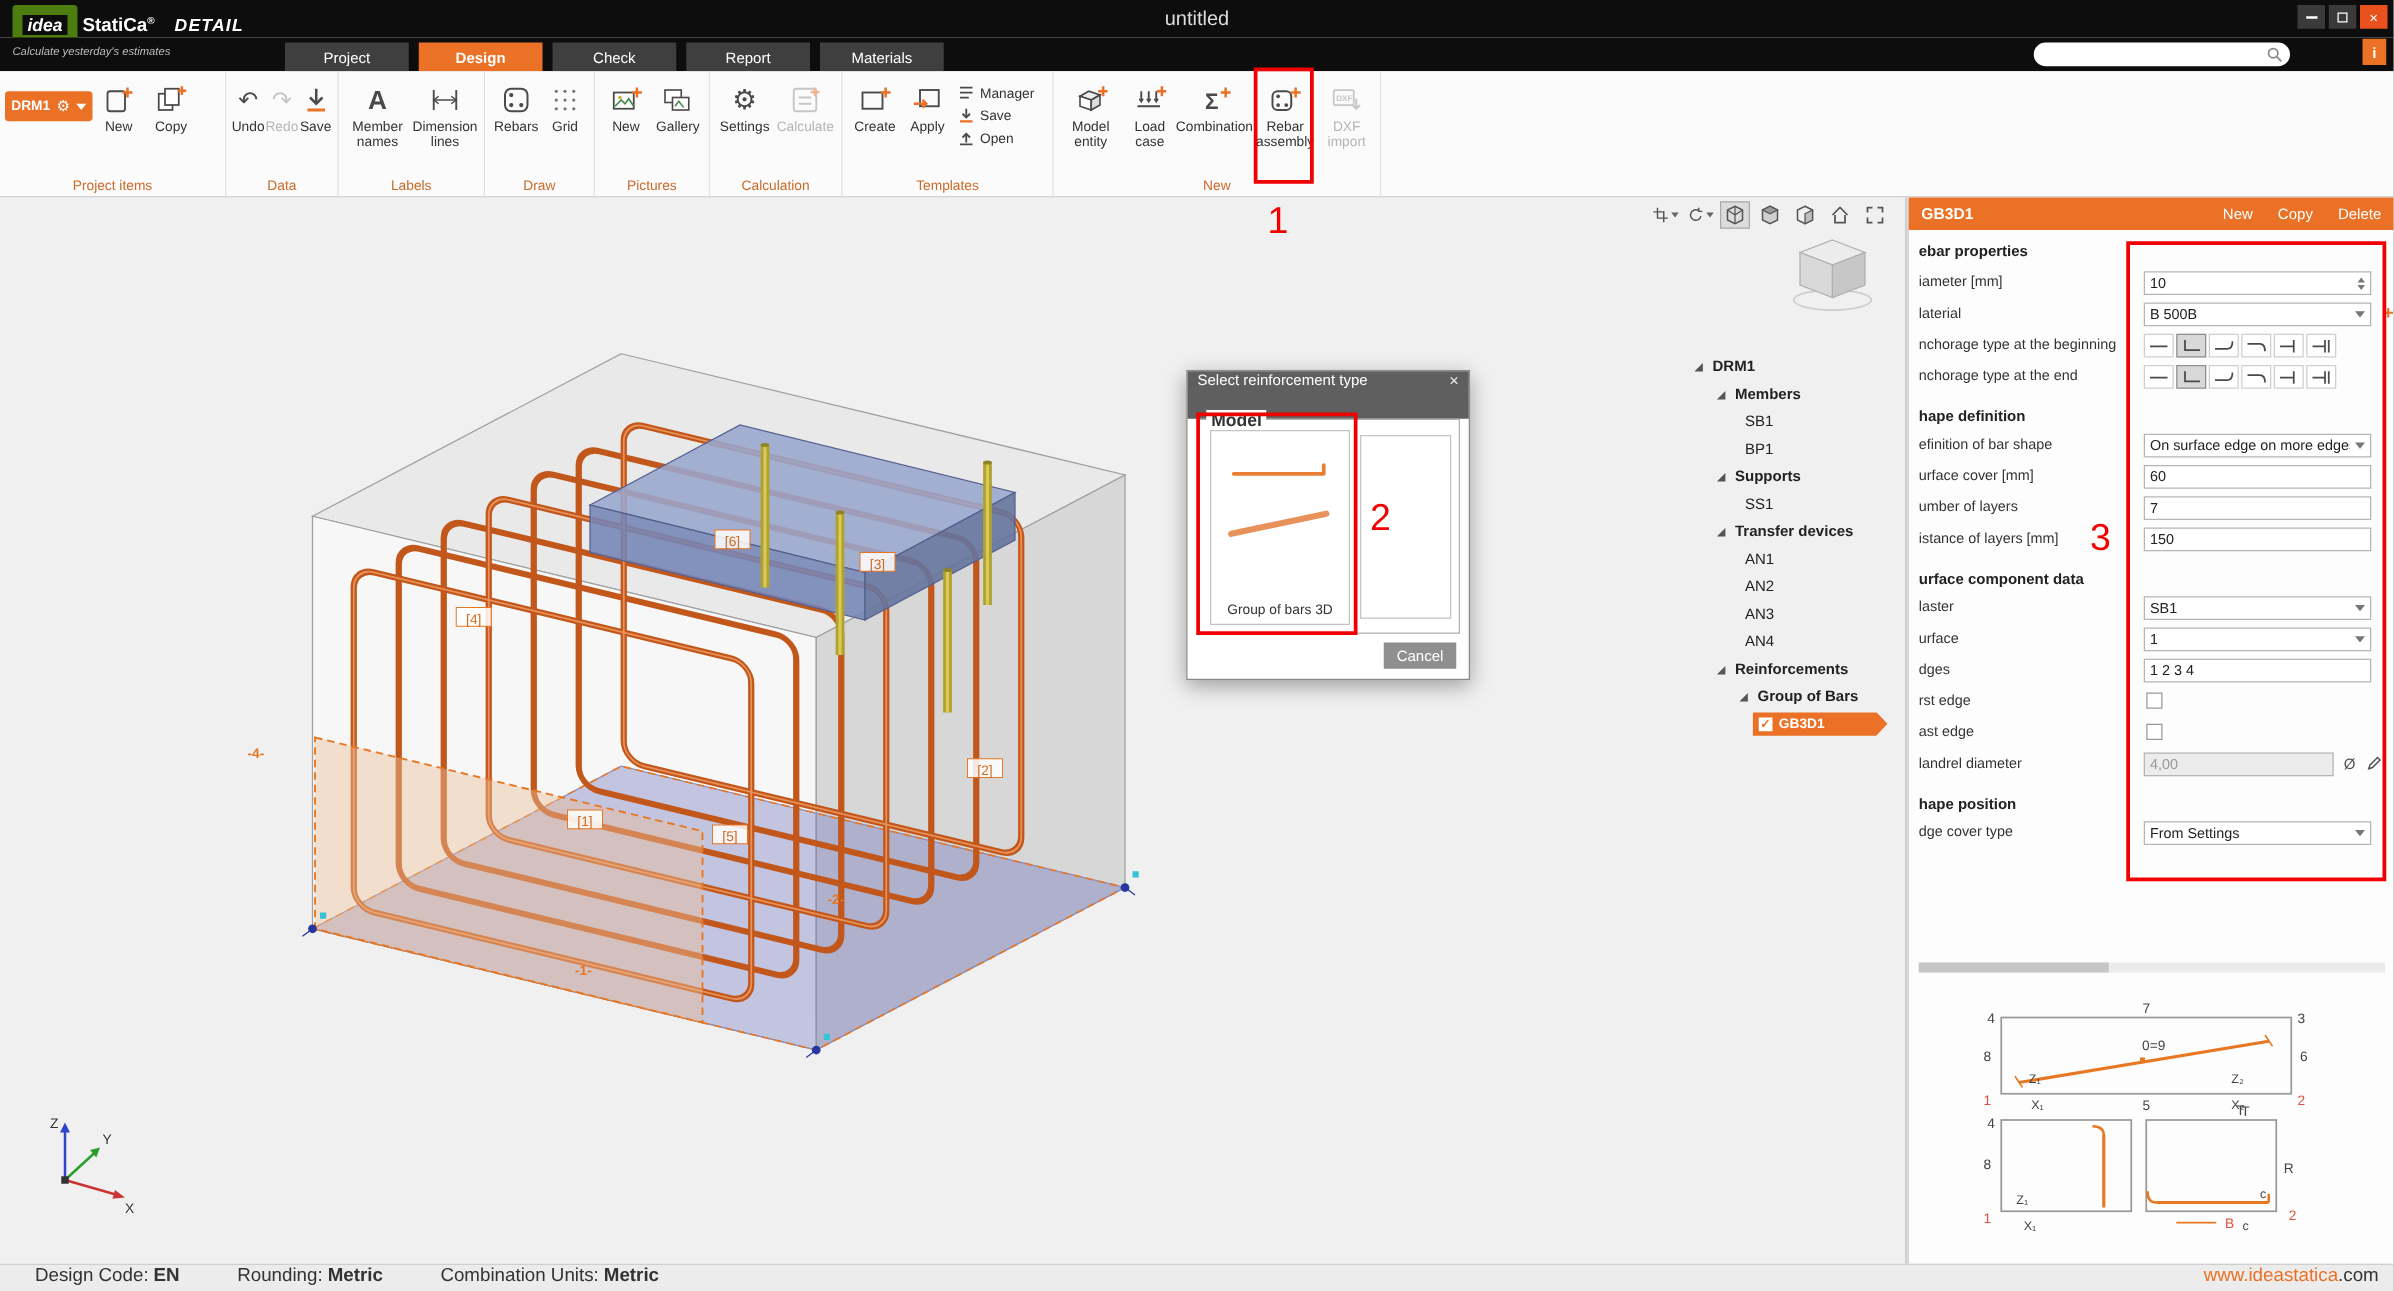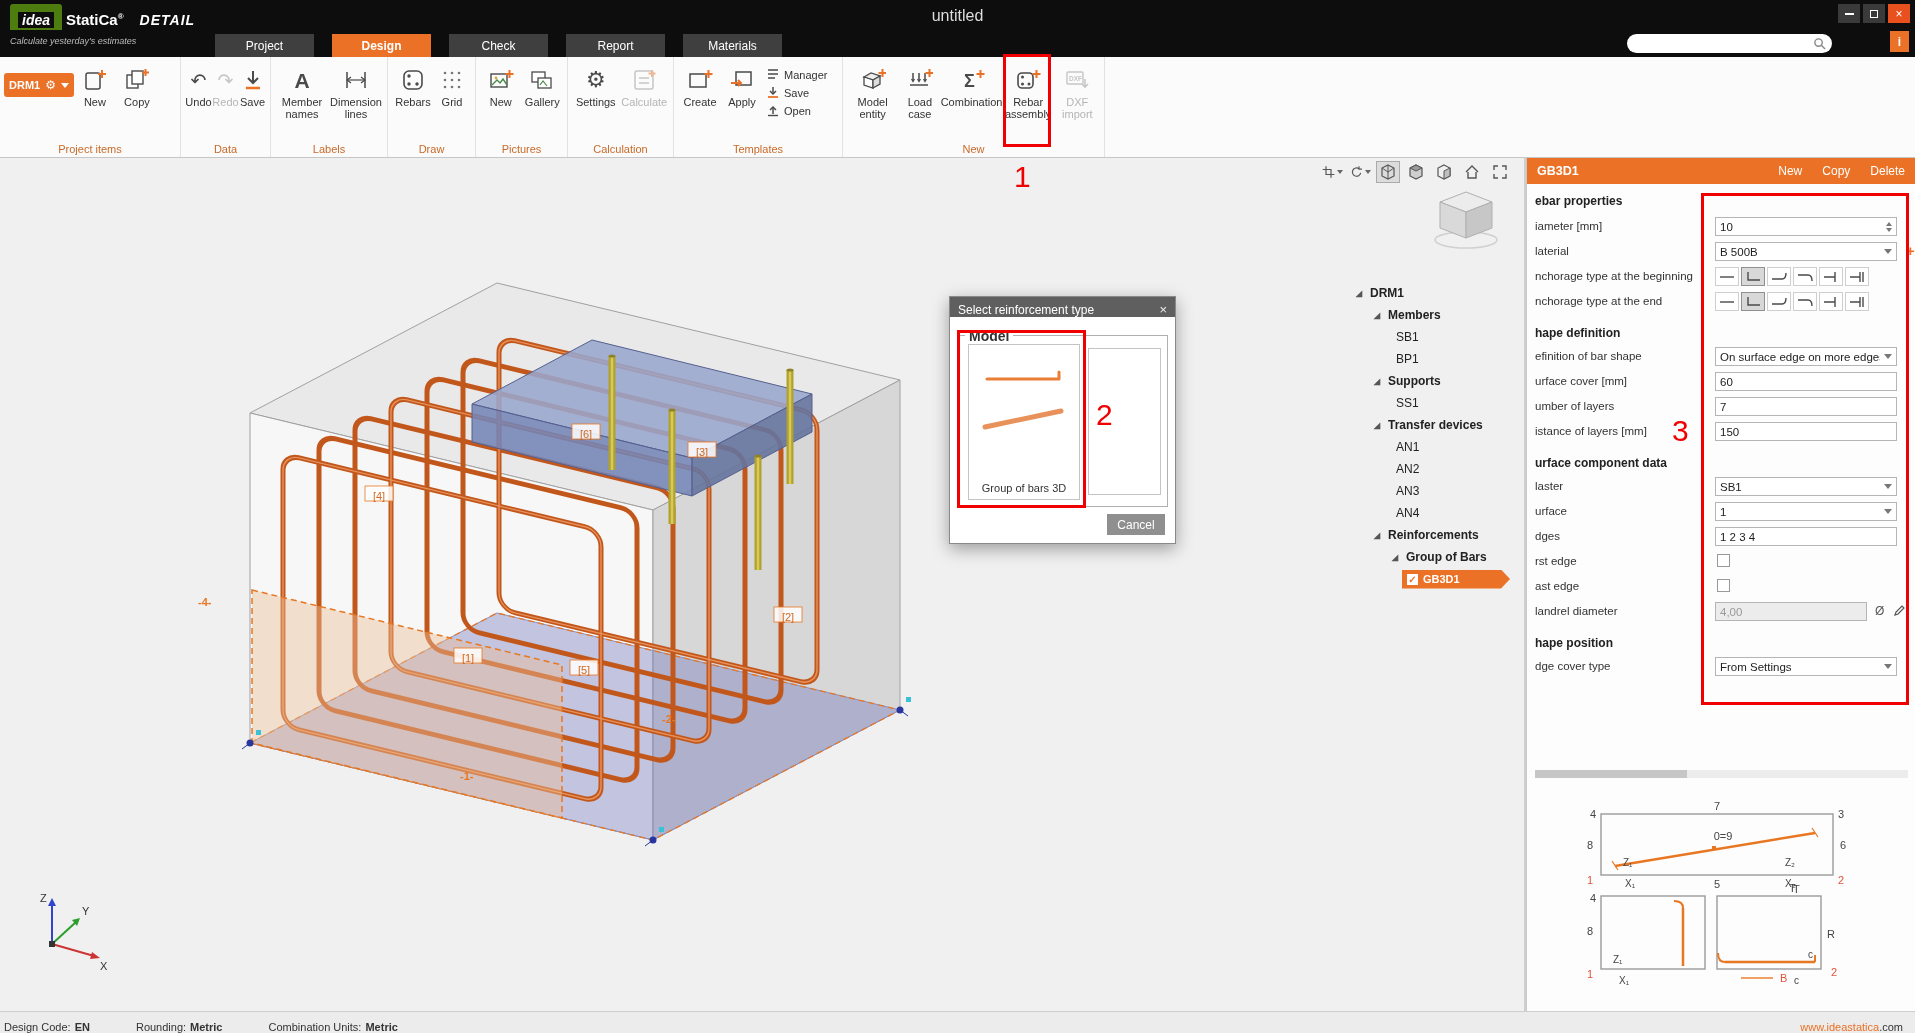--- a/index.html
+++ b/index.html
@@ -16,21 +16,21 @@
   .logo-reg{font-size:8px;vertical-align:super}
   .logo-product{font-size:14px;font-weight:bold;font-style:italic;margin-left:16px;letter-spacing:1px}
   .doc-title{position:absolute;left:50%;transform:translateX(-50%);top:7px;color:#ddd;font-size:16px}
   .win-controls{position:absolute;right:5px;top:4px;display:flex;gap:3px}
   .win-btn{width:22px;height:19px;background:#3a3a3a;display:flex;align-items:center;justify-content:center;color:#fff;font-size:12px;cursor:default}
   .win-btn .bar{width:9px;height:2px;background:#fff}
   .win-btn .sq{width:8px;height:8px;border:1.5px solid #fff}
   .win-close{background:#e8501e}
   .tabrow{position:absolute;left:0;top:30px;width:100%;height:27px;background:#0d0d0d}
   .tagline{position:absolute;left:10px;top:6px;font-style:italic;font-size:9px;color:#bdbdbd}
-  .tabs{position:absolute;left:215px;bottom:0;display:flex;gap:18px}
+  .tabs{position:absolute;left:228px;bottom:0;display:flex;gap:8px}
   .tab{width:99px;height:23px;background:#3f3f3f;color:#fff;display:flex;align-items:center;justify-content:center;font-size:12px}
   .tab.active{background:#ea7125;font-weight:bold}
   .searchbox{position:absolute;right:83px;top:4px;width:205px;height:19px;background:#fff;border-radius:10px;display:flex;align-items:center;justify-content:flex-end;padding:0 6px}
   .account-btn{position:absolute;right:6px;top:31px;width:19px;height:21px;background:#ea7125;color:#fff;display:flex;align-items:center;justify-content:center;font-weight:bold;font-size:12px}
 
   
   .ribbon{position:absolute;left:0;top:57px;width:100%;height:101px;background:#fbfbfb;border-bottom:1px solid #c6c6c6;display:flex}
   .rgroup{position:relative;height:100%;border-right:1px solid #e2e2e2;padding:4px 4px 16px}
   .rgroup-label{position:absolute;bottom:2px;left:0;width:100%;text-align:center;font-size:11px;color:#c96a28;white-space:nowrap}
   .rbody{display:flex;height:100%;align-items:flex-start}
@@ -50,21 +50,21 @@
   .workspace{position:absolute;left:0;top:158px;width:1526px;height:853px;background:#f0f0f0;overflow:hidden}
   .vdivider{position:absolute;left:1524px;top:158px;height:853px;width:2px;background:#cfcfcf}
   .vp-toolbar{position:absolute;top:3px;right:14px;display:flex;gap:4px;align-items:center;z-index:6}
   .vbtn{width:24px;height:22px;display:flex;align-items:center;justify-content:center;border:1px solid transparent}
   .vbtn.pressed{background:#dcdcdc;border-color:#aaa}
   .vcaret{width:0;height:0;border-left:3px solid transparent;border-right:3px solid transparent;border-top:4px solid #666;margin-left:1px}
   .nav-cube{position:absolute;top:28px;right:22px;z-index:6}
 
   
   .dialog{position:absolute;left:949px;top:138px;width:227px;height:248px;background:#fff;border:1px solid #8a8a8a;box-shadow:0 5px 16px rgba(0,0,0,.35);z-index:10}
-  .dialog-title{height:20px;background:#5f5f5f;color:#fff;display:flex;align-items:flex-end;padding:0 8px;font-size:12px}
+  .dialog-title{height:38px;background:#5f5f5f;color:#fff;display:flex;align-items:flex-start;padding:0 8px;font-size:12px}
   .dialog-close{margin-left:auto;color:#eee;font-size:13px;cursor:default}
   .dlg-group{position:absolute;left:8px;top:38px;width:210px;height:172px;border:1px solid #b0b0b0}
   .dlg-legend{position:absolute;left:6px;top:-8px;background:#fff;padding:0 4px;font-size:14px;font-weight:bold;color:#333}
   .dlg-card{position:absolute;border:1px solid #c4c4c4;background:#fff}
   .card1{left:9px;top:8px;width:112px;height:156px}
   .card2{left:129px;top:12px;width:73px;height:147px}
   .card-caption{position:absolute;bottom:5px;width:100%;text-align:center;font-size:11px;color:#333}
   .dlg-cancel{position:absolute;right:10px;bottom:8px;width:58px;height:21px;background:#8f8f8f;color:#fff;font-size:12px;display:flex;align-items:center;justify-content:center}
 
   
@@ -99,21 +99,21 @@
   .anch.sel{background:#d8d8d8;border-color:#909090}
   .chk{position:absolute;left:182px;top:3px;width:13px;height:13px;border:1px solid #999;background:#fff}
   .plusbtn{position:absolute;left:368px;top:2px;width:15px;height:16px;color:#ea7125;font-size:15px;font-weight:bold;line-height:15px;text-align:center}
   .plusbtn::before{content:"+"}
   .mtool{position:absolute;top:3px;font-size:12px;color:#555}
   .hscroll{position:absolute;left:8px;top:612px;width:373px;height:8px;background:#ececec}
   .hthumb{position:absolute;left:0;top:0;width:152px;height:8px;background:#c6c6c6}
   .pdiagram{position:absolute;left:0;top:628px}
 
   
-  .statusbar{position:absolute;left:0;top:1011px;width:100%;height:22px;background:#ececec;border-top:1px solid #cfcfcf;display:flex;align-items:flex-end;padding-left:4px;font-size:11px;color:#333}
+  .statusbar{position:absolute;left:0;top:1011px;width:100%;height:22px;background:#ececec;border-top:1px solid #cfcfcf;display:flex;align-items:flex-start;padding-left:28px;font-size:15px;color:#333}
   .sitem{margin-right:46px}
   .sitem b{margin-left:4px}
   .website{margin-left:auto;margin-right:12px}
   .web-hi{color:#ea7125}
 
   
   .red-box{position:absolute;border:3px solid #f00000;z-index:99;pointer-events:none}
   .red-num{position:absolute;color:#f00000;font-size:30px;z-index:99;pointer-events:none}
 </style>
 </head>

